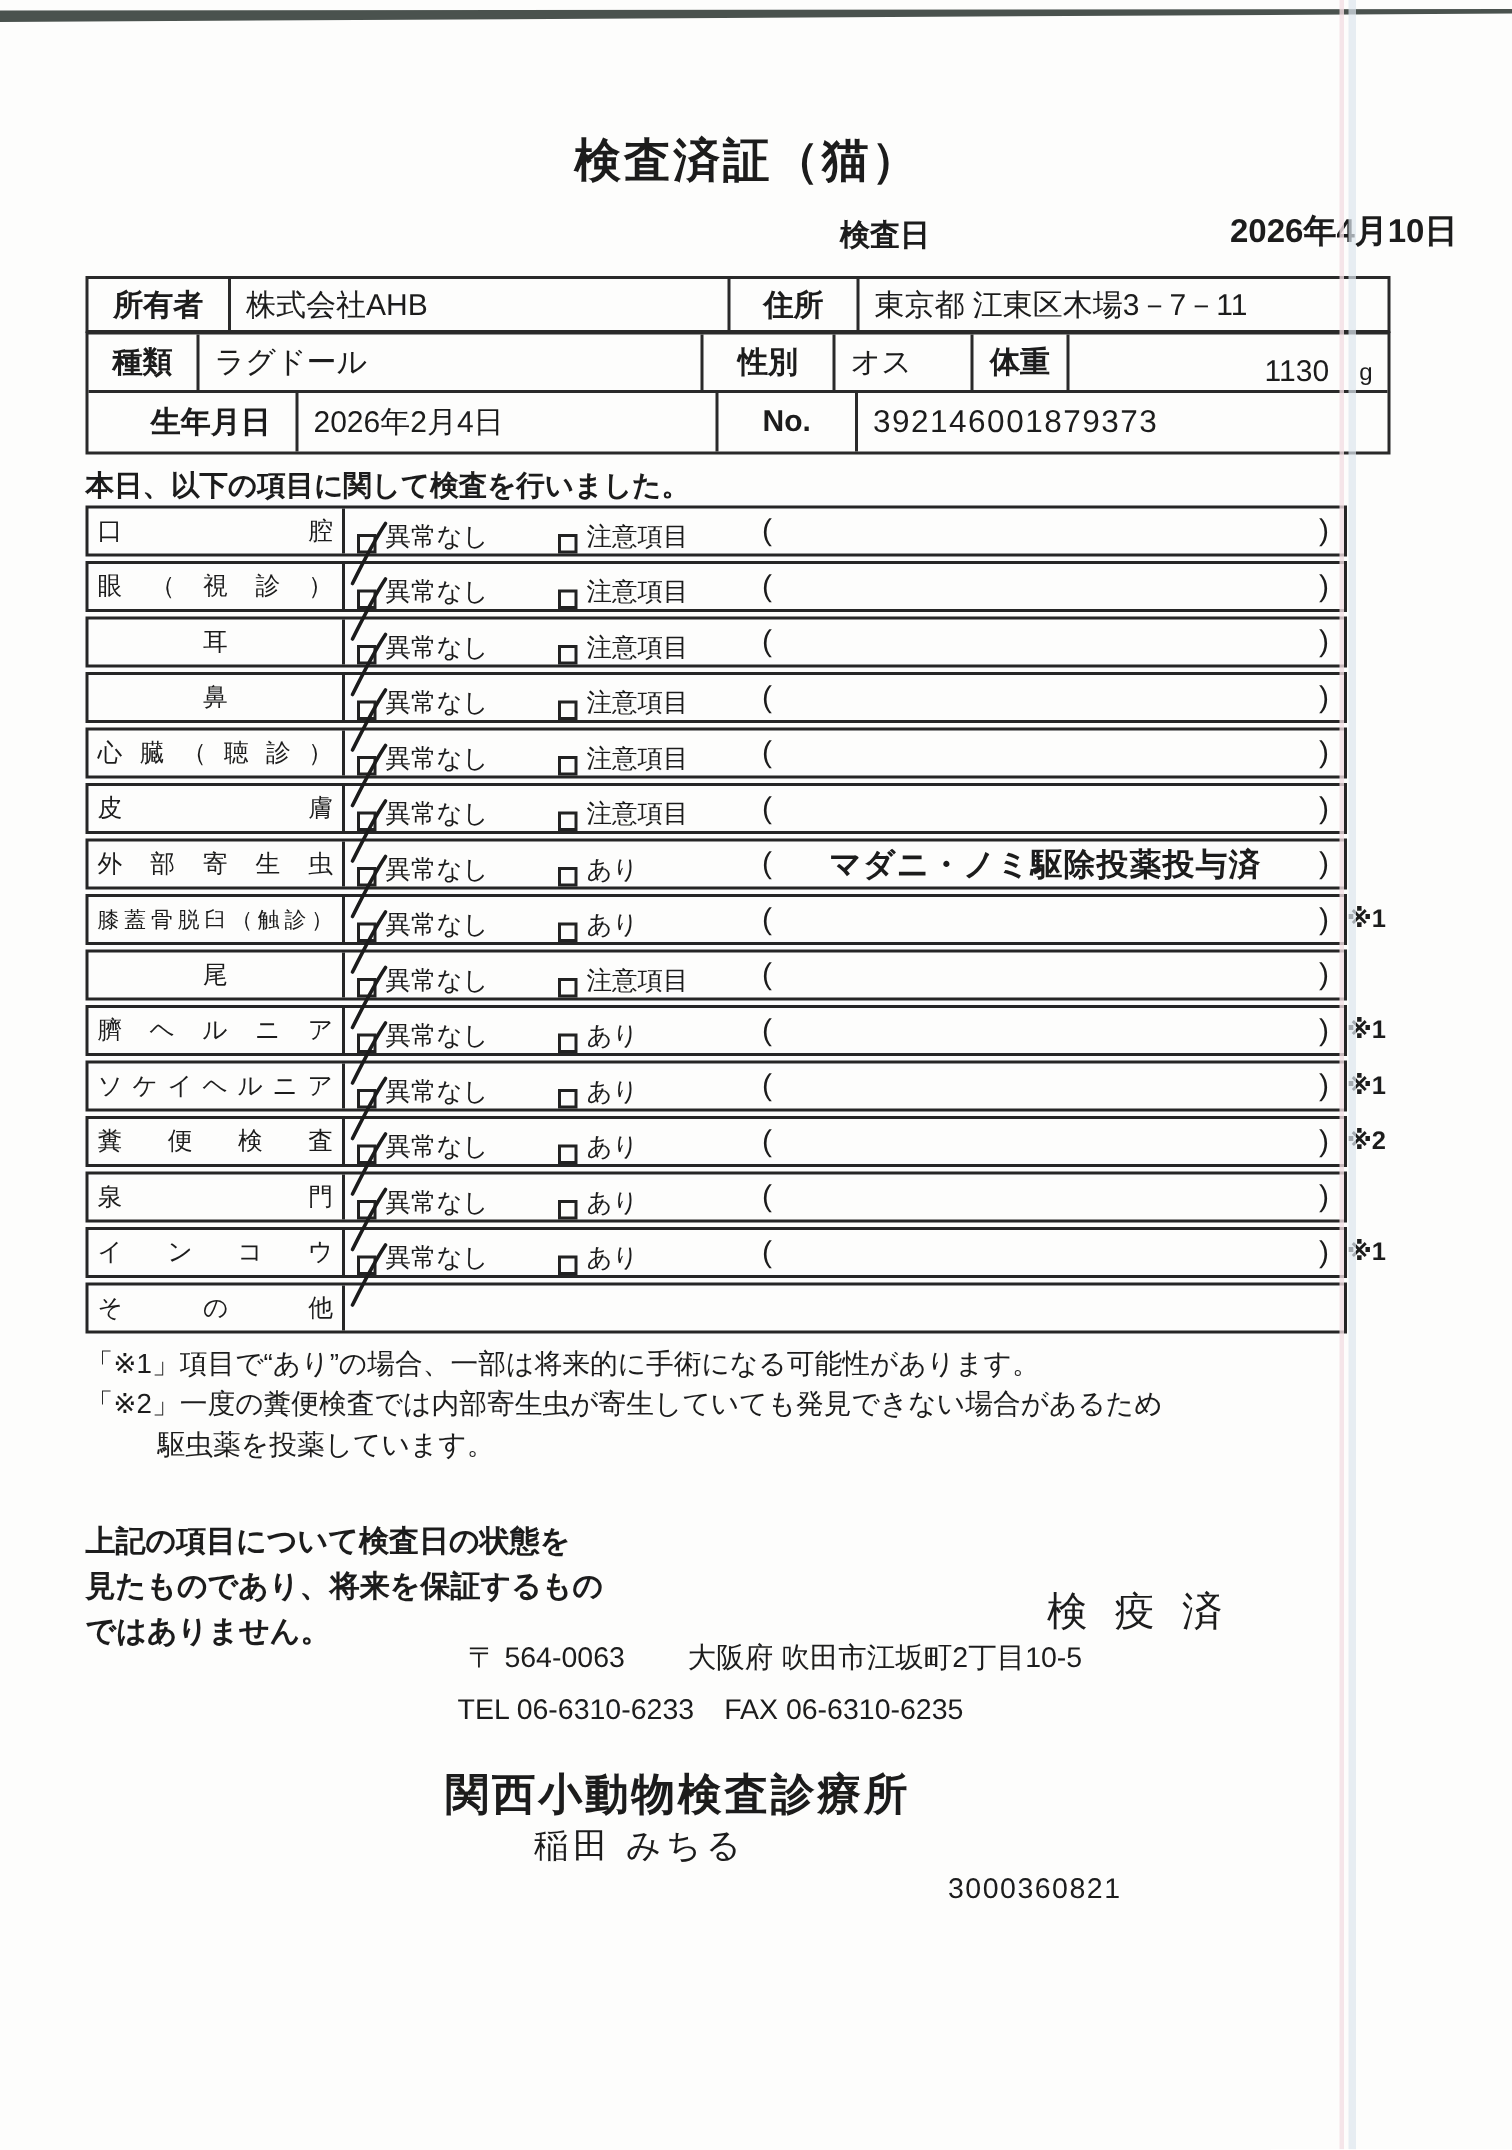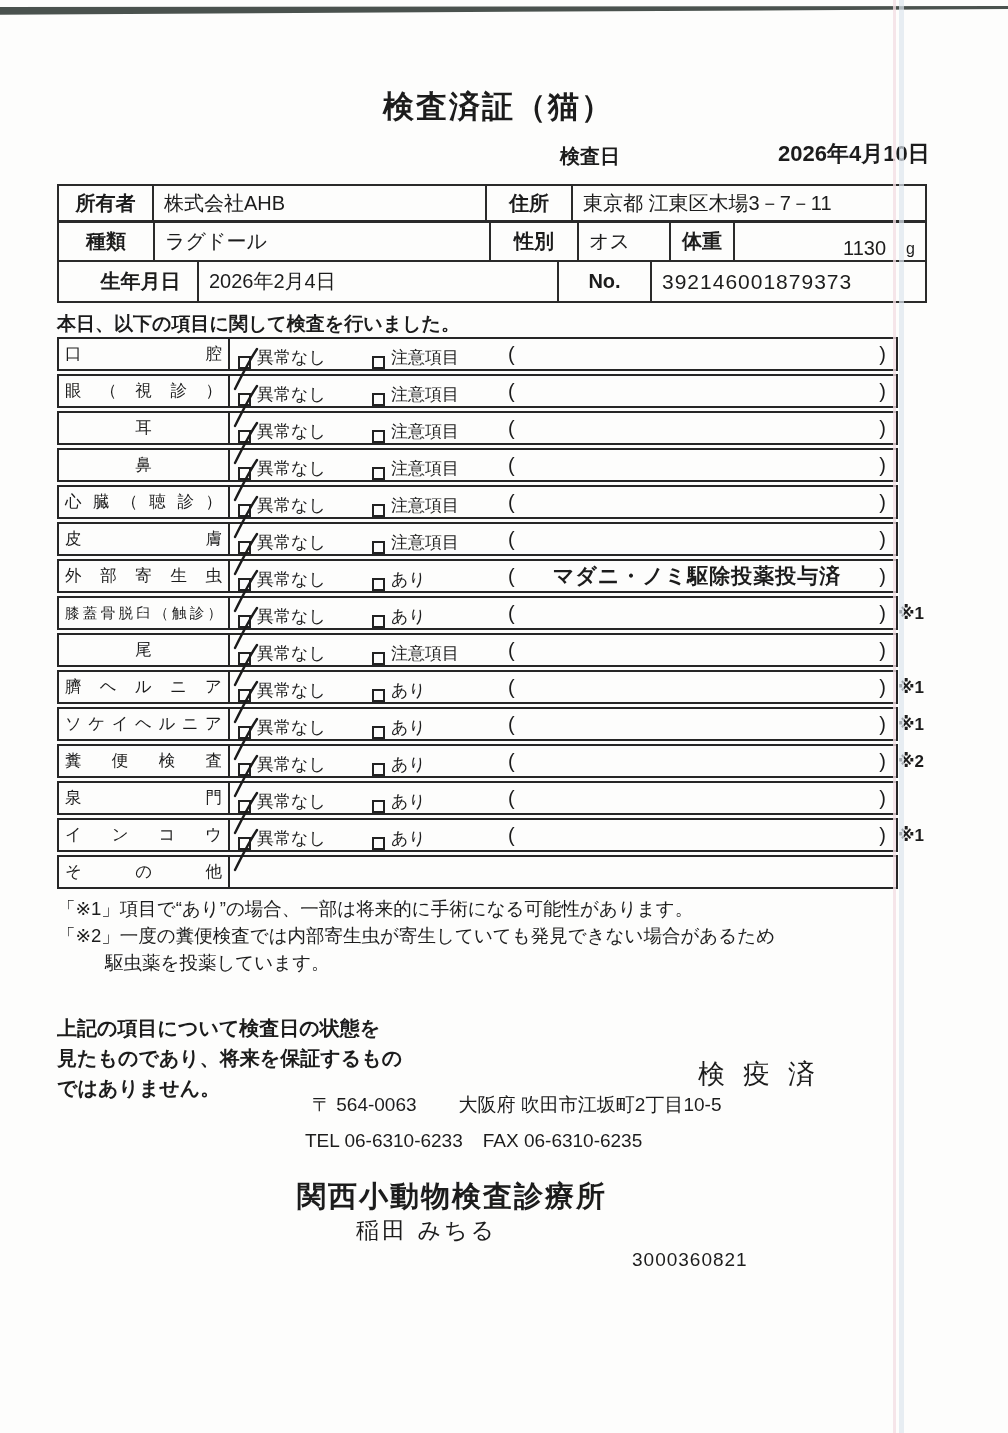--- a/index.html
+++ b/index.html
@@ -15,21 +15,21 @@
     background:#4a524e; clip-path:polygon(0 12%,100% 0,100% 34%,0 96%); }
   .streak-pink { position:absolute; left:893px; top:0; width:3px; height:100%;
     background:#f2dfe4; opacity:.8; pointer-events:none; z-index:40; }
   .streak-blue { position:absolute; left:899px; top:0; width:5px; height:100%;
     background:#dde6ee; opacity:.7; pointer-events:none; z-index:40; }
 
   
   .doc-title { position:absolute; left:383px; top:86px; font-size:31px;
     font-weight:700; letter-spacing:2px; }
   .exam-date-label { position:absolute; left:560px; top:143px; font-size:20px; font-weight:600; }
-  .exam-date-value { position:absolute; left:778px; top:139px; font-size:22px; font-weight:600; }
+  .exam-date-value { position:absolute; left:820px; top:139px; font-size:22px; font-weight:600; }
 
   
   .tbl { position:absolute; left:57px; width:870px; border:2px solid #2a2a2a; background:transparent; }
   .trow { display:flex; align-items:stretch; }
   .cell { display:flex; align-items:center; border-right:2px solid #2a2a2a;
     font-size:20px; font-weight:500; overflow:hidden; white-space:nowrap; }
   .cell.last { border-right:none; }
   .cell.lab { justify-content:center; font-weight:600; }
   .cell.val { padding-left:10px; }
   .owner-tbl { top:184px; height:38px; }
@@ -98,33 +98,33 @@
     <div class="trow" style="height:100%;">
       <div class="cell lab" style="width:95px;">所有者</div>
       <div class="cell val" style="width:333px;text-align:center;">株式会社AHB</div>
       <div class="cell lab" style="width:86px;">住所</div>
       <div class="cell val last" style="flex:1;">東京都 江東区木場3－7－11</div>
     </div>
   </div>
 
   <div class="tbl animal-tbl">
     <div class="trow first">
-      <div class="cell lab" style="width:96px;">種類</div>
+      <div class="cell lab" style="width:74px;">種類</div>
       <div class="cell val" style="width:336px;">ラグドール</div>
       <div class="cell lab" style="width:88px;">性別</div>
       <div class="cell val" style="width:92px;">オス</div>
       <div class="cell lab" style="width:64px;">体重</div>
       <div class="cell last weight-cell" style="flex:1;margin-top:14px;">
         <span>1130</span>
         <span class="weight-unit">g</span>
       </div>
     </div>
     <div class="trow">
       <div class="cell lab" style="width:115px;margin-left:25px;">生年月日</div>
-      <div class="cell val" style="width:360px;">2026年2月4日</div>
+      <div class="cell val" style="width:280px;">2026年2月4日</div>
       <div class="cell lab" style="width:93px;">No.</div>
       <div class="cell val last no-val" style="flex:1;">392146001879373</div>
     </div>
   </div>
 
   <div class="exam-intro">本日、以下の項目に関して検査を行いました。</div>
 
   <div class="exam-table" id="exam-table">
       <div class="erow">
       <div class="ename justify">

